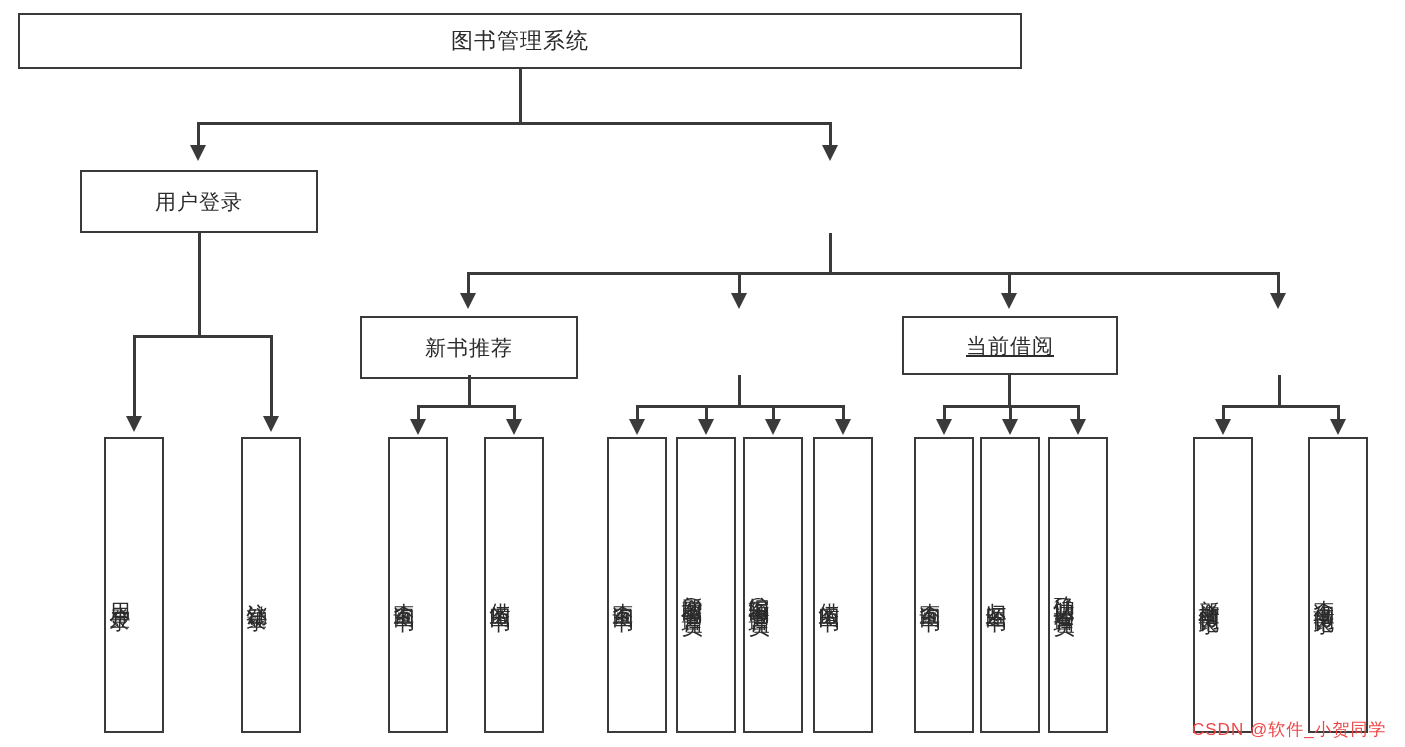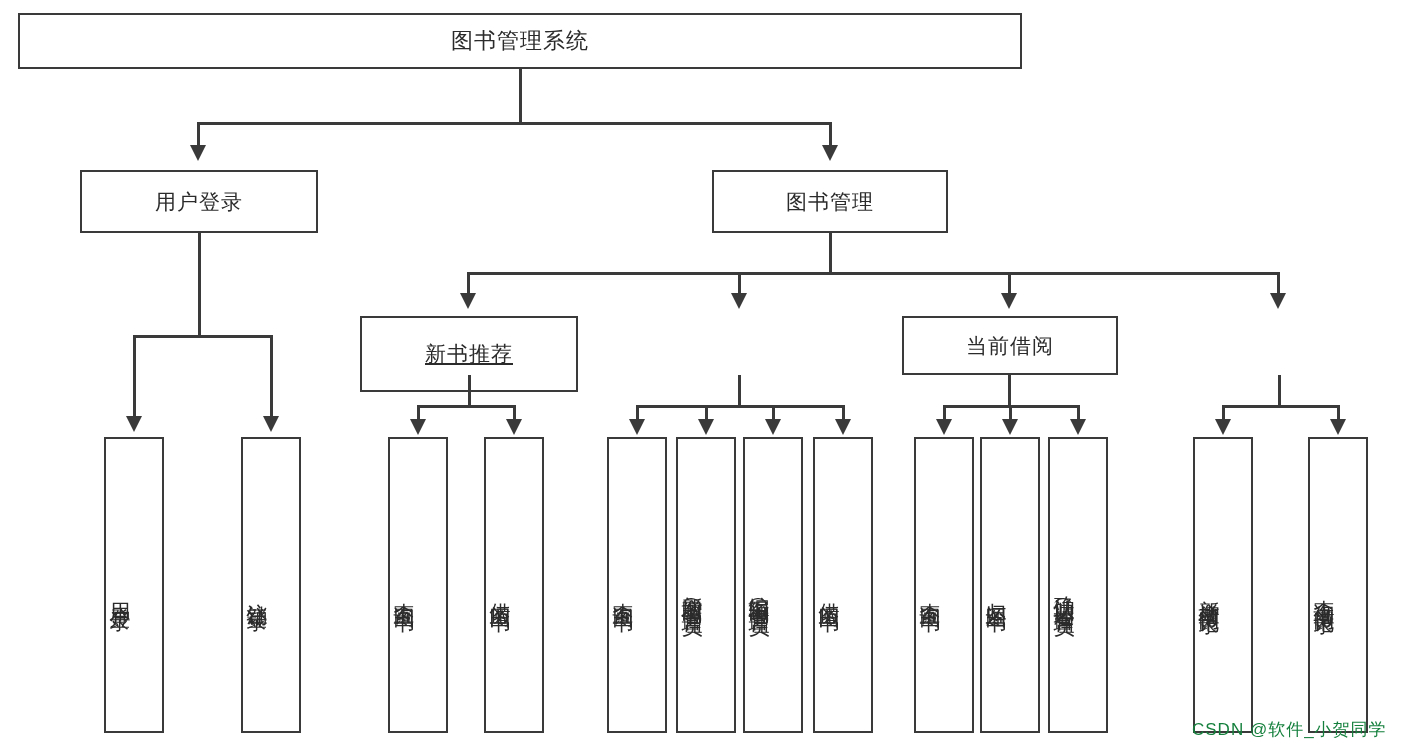--- a/index.html
+++ b/index.html
@@ -61,21 +61,21 @@
     position:absolute;
     width:0;height:0;
     border-left:8px solid transparent;
     border-right:8px solid transparent;
     border-top:16px solid #3a3a3a;
   }
   
   .watermark{
     position:absolute;
     font-size:17px;
-    color:#15803d;
+    color:#ef4444;
     letter-spacing:1px;
     white-space:nowrap;
     user-select:none;
   }
 </style>
 </head>
 <body>
 
 <div id="stage">
 
@@ -85,47 +85,44 @@
 
   <div class="vline" style="left:519px;top:69px;height:53px;"></div>
   <div class="hline" style="left:197px;top:122px;width:635px;"></div>
   <div class="vline" style="left:197px;top:122px;height:25px;"></div>
   <div class="arrow" style="left:190px;top:145px;"></div>
   <div class="vline" style="left:829px;top:122px;height:25px;"></div>
   <div class="arrow" style="left:822px;top:145px;"></div>
 
   <div class="node h" style="left:80px;top:170px;width:238px;height:63px;">
     <span>用户登录</span>
-  </div>
-  <div class="node h" style="left:712px;top:170px;width:236px;height:63px;">
-    <span>图书管理</span>
   </div>
 
   <div class="vline" style="left:198px;top:233px;height:102px;"></div>
   <div class="hline" style="left:133px;top:335px;width:137px;"></div>
   <div class="vline" style="left:133px;top:335px;height:83px;"></div>
   <div class="arrow" style="left:126px;top:416px;"></div>
   <div class="vline" style="left:270px;top:335px;height:83px;"></div>
   <div class="arrow" style="left:263px;top:416px;"></div>
 
   <div class="vline" style="left:829px;top:233px;height:42px;"></div>
   <div class="hline" style="left:467px;top:272px;width:813px;"></div>
   <div class="vline" style="left:467px;top:272px;height:23px;"></div>
   <div class="arrow" style="left:460px;top:293px;"></div>
   <div class="vline" style="left:738px;top:272px;height:23px;"></div>
   <div class="arrow" style="left:731px;top:293px;"></div>
   <div class="vline" style="left:1008px;top:272px;height:23px;"></div>
   <div class="arrow" style="left:1001px;top:293px;"></div>
   <div class="vline" style="left:1277px;top:272px;height:23px;"></div>
   <div class="arrow" style="left:1270px;top:293px;"></div>
 
-  <div class="node h" style="left:360px;top:316px;width:218px;height:76px;text-decoration:underline;">
+  <div class="node h" style="left:360px;top:316px;width:218px;height:63px;">
     <span>新书推荐</span>
   </div>
-  <div class="node h" style="left:902px;top:316px;width:216px;height:59px;">
+  <div class="node h" style="left:902px;top:316px;width:216px;height:59px;text-decoration:underline;">
     <span>当前借阅</span>
   </div>
 
   <div class="vline" style="left:468px;top:375px;height:33px;"></div>
   <div class="hline" style="left:417px;top:405px;width:99px;"></div>
   <div class="vline" style="left:417px;top:405px;height:16px;"></div>
   <div class="arrow" style="left:410px;top:419px;"></div>
   <div class="vline" style="left:513px;top:405px;height:16px;"></div>
   <div class="arrow" style="left:506px;top:419px;"></div>
 

